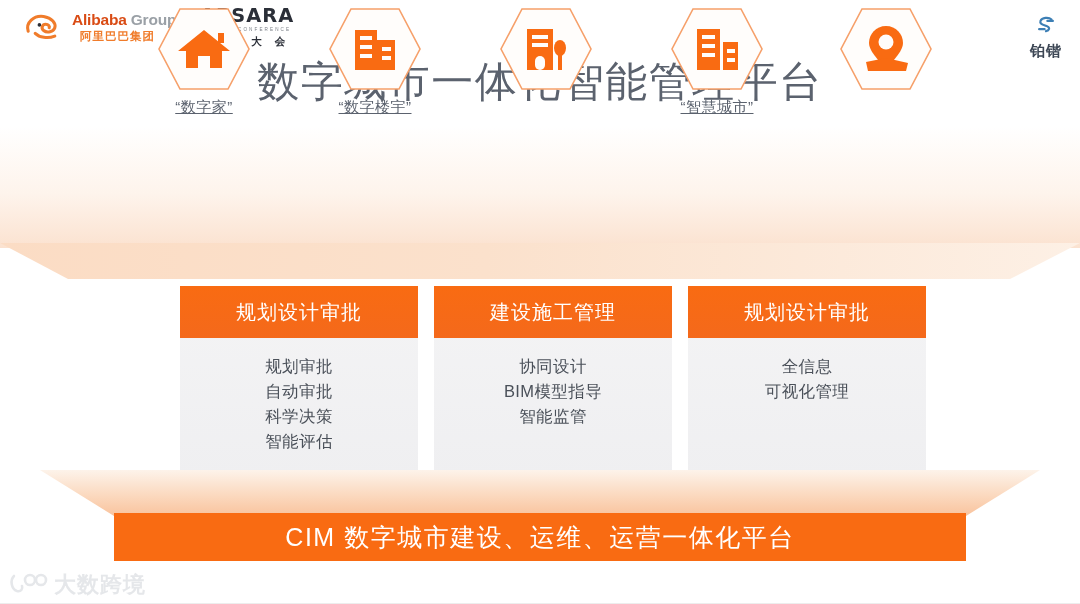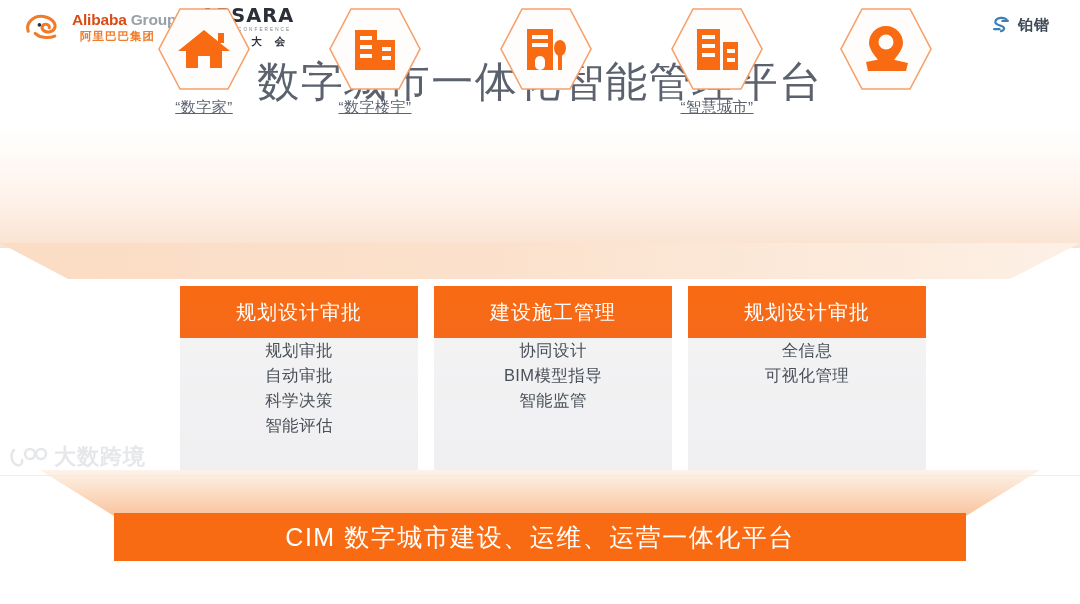--- a/index.html
+++ b/index.html
@@ -2,39 +2,39 @@
 <html><head>
 <meta charset="utf-8">
 <style>
   * { box-sizing: border-box; margin: 0; padding: 0; }
   html, body {
     width: 1080px; height: 604px;
     background: #ffffff;
     font-family: "Liberation Sans", "DejaVu Sans", sans-serif;
     overflow: hidden;
   }
-  .stage { position: relative; width: 1080px; height: 476px; background:#fff;border-radius:13px; }
+  .stage { position: relative; width: 1080px; height: 604px; background:#fff;border-radius:13px; }
 
   
   .header { position: absolute; top: 0; left: 0; width: 1080px; height: 52px; }
   .logo-left { position: absolute; left: 24px; top: 10px; display: flex; align-items: center; height: 34px; }
   .ali-mark { width: 42px; height: 30px; margin-right: 6px; }
   .ali-text { display: flex; flex-direction: column; justify-content: center; line-height: 1; }
   .ali-en { font-size: 15.5px; font-weight: bold; letter-spacing: -0.2px; white-space: nowrap; }
   .ali-en .b { color: #D94B14; }
   .ali-en .g { color: #9aa0a6; font-weight: bold; }
   .ali-cn { font-size: 11.5px; color: #F07C2B; font-weight: bold; letter-spacing: 1px; margin-top: 3px; padding-left: 8px; }
   .divider-v { width: 1px; height: 30px; background: #c9ccd1; margin: 0 12px; }
   .apsara { display: flex; flex-direction: column; align-items: center; justify-content: center; }
   .apsara-word { font-size: 19px; font-weight: bold; color: #2b2f38; letter-spacing: 1px; line-height: 1;
                  font-family: "DejaVu Sans", sans-serif; transform: scaleX(1.02); }
   .apsara-sub { font-size: 4.6px; color: #7b8088; letter-spacing: 2.1px; margin-top: 2px; }
   .apsara-cn { font-size: 10.5px; color: #2b2f38; letter-spacing: 5px; margin-top: 3px; font-weight: bold; }
 
-  .logo-right { position: absolute; right: 30px; top: 14px; display: flex; align-items: center; gap: 6px; }
+  .logo-right { position: absolute; right: 18px; top: 14px; display: flex; align-items: center; gap: 6px; flex-direction: column; }
   .br-mark { width: 22px; height: 22px; }
   .br-text { font-size: 15px; color: #3c4654; letter-spacing: 1px; font-weight: bold; }
 
   
   .title {
     position: absolute; top: 52px; left: 0; width: 1080px;
     text-align: center; font-size: 42px; color: #5b626e;
     letter-spacing: 1.5px; line-height: 60px; white-space: nowrap;
   }
 
@@ -56,33 +56,33 @@
 
   
   .cards { position: absolute; left: 0; top: 286px; width: 1080px; height: 192px; }
   .card { position: absolute; top: 0; width: 238px; height: 192px;
           background: linear-gradient(180deg,#f4f4f5 0%, #efeff1 100%); }
   .card-head {
     height: 52px; background: linear-gradient(180deg,#F96B12 0%, #F4691B 100%);
     display: flex; align-items: center; justify-content: center;
     color: #ffffff; font-size: 20px; letter-spacing: 1px; white-space: nowrap;
   }
-  .card-body { text-align: center; }
+  .card-body { padding-top: 16px; text-align: center; }
   .card-item { font-size: 16.5px; color: #4a5059; line-height: 25px; letter-spacing: 0.4px; white-space: nowrap; }
 
   
   .slab-bottom { position: absolute; left: 0; top: 470px; width: 1080px; height: 46px; }
   .banner {
     position: absolute; left: 114px; top: 513px; width: 852px; height: 48px;
     background: #F96B12; display: flex; align-items: center; justify-content: center;
   }
   .banner-text { color: #ffffff; font-size: 25px; letter-spacing: 1.5px; white-space: nowrap; }
 
   
-  .watermark { position: absolute; left: 8px; bottom: 4px; display: flex; align-items: center; gap: 6px; opacity: 0.9; margin-top: 38px; }
+  .watermark { position: absolute; left: 8px; bottom: 4px; display: flex; align-items: flex-start; gap: 6px; opacity: 0.9; margin-top: 38px; }
   .wm-text { font-size: 22px; color: #e3e5e8; font-weight: bold; letter-spacing: 1px; }
   .bottom-rule { position: absolute; left: 0; bottom: 0; width: 1080px; height: 1px; background: #ededed; }
 </style>
 </head>
 <body>
 
 <div class="stage">
 
   <div class="header">
 

